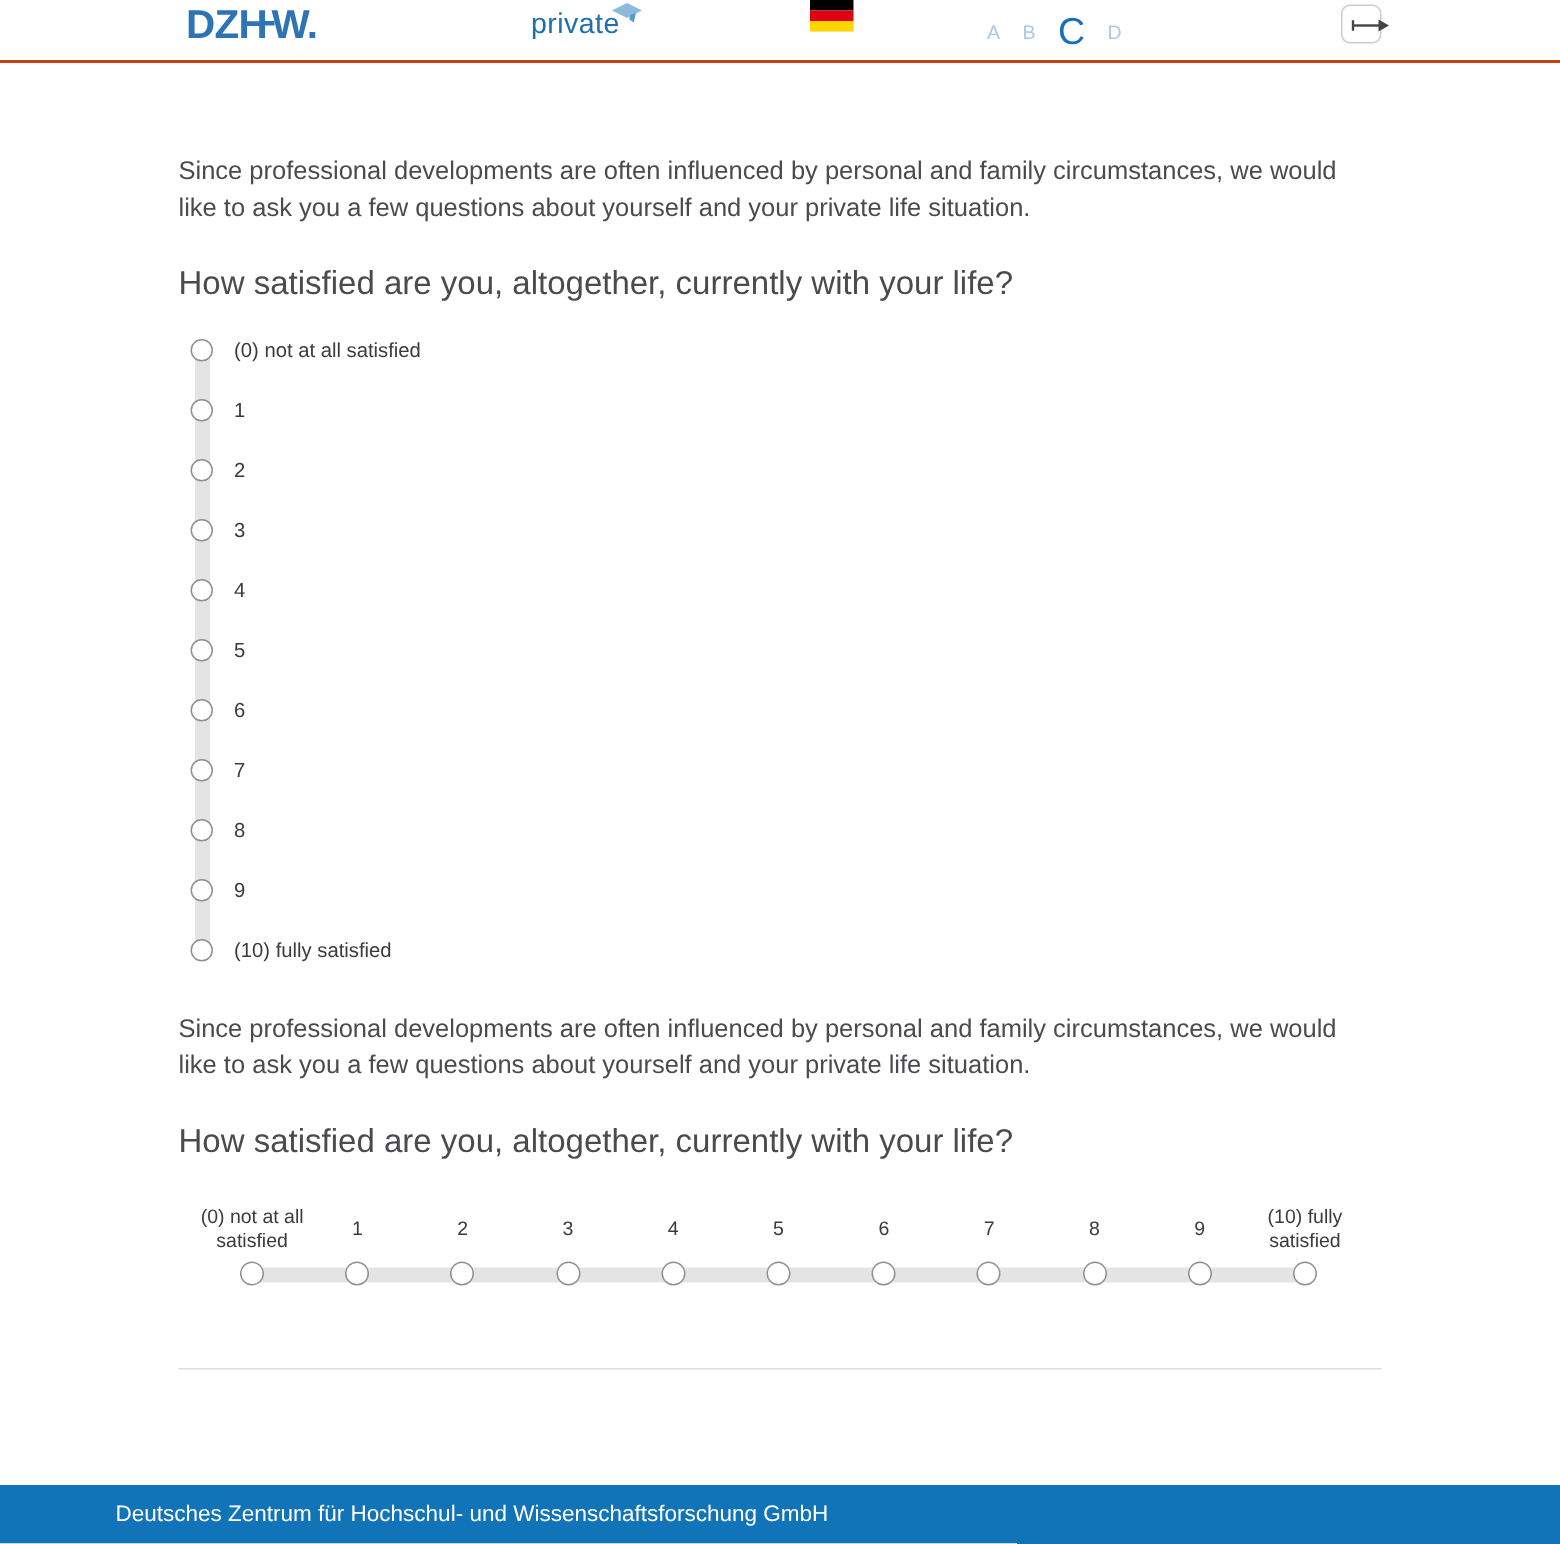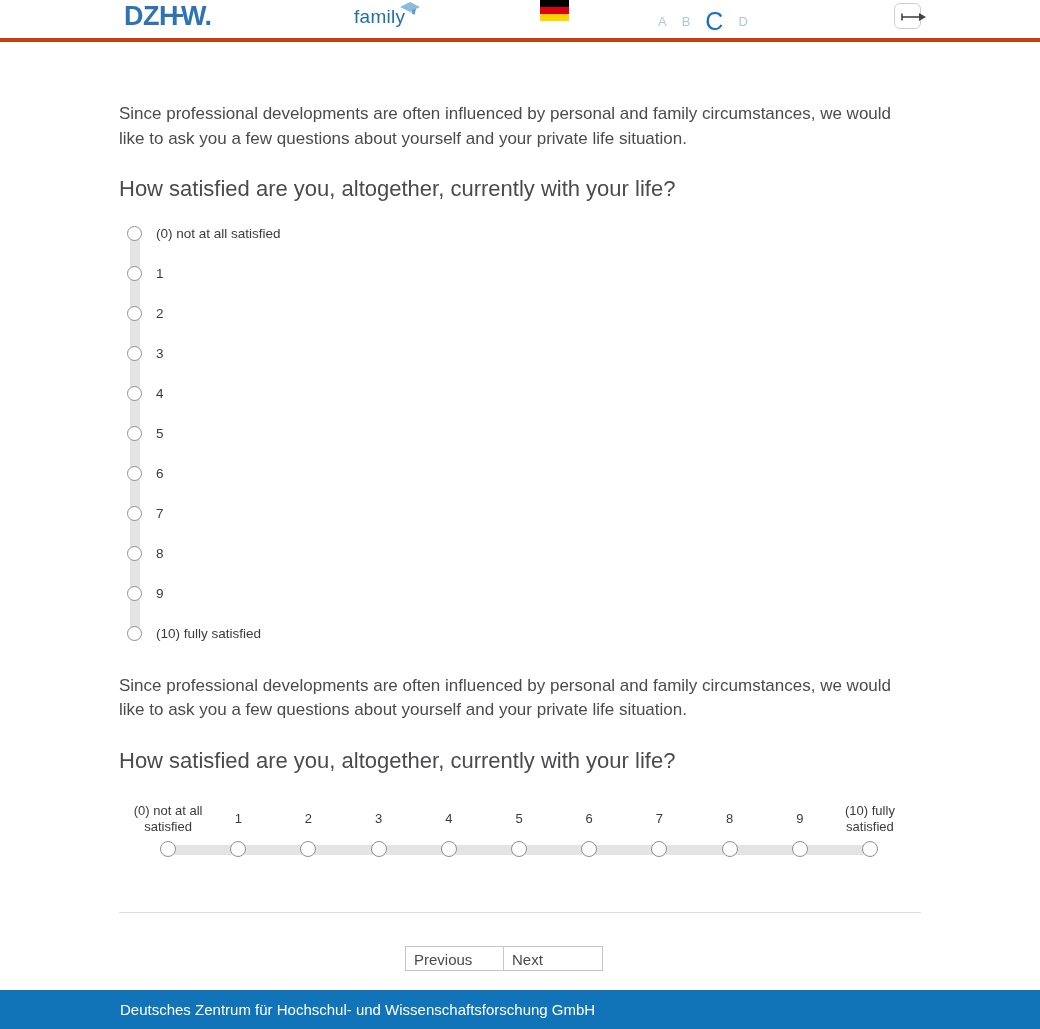--- a/index.html
+++ b/index.html
@@ -8,21 +8,21 @@
   }
   *{box-sizing:border-box;}
   html,body{margin:0;padding:0;}
   body{
     width:1040px;height:1029px;background:#fff;
     font-family:"Liberation Sans", sans-serif;
     display:flex;flex-direction:column;overflow:hidden;
   }
 
   
-  .header{height:42px;border-bottom:4px solid #c2410c;position:relative;flex-shrink:0;background:#fff;}
+  .header{height:42px;border-bottom:2px solid #c2410c;position:relative;flex-shrink:0;background:#fff;}
   .dzhw{position:absolute;left:124px;top:1px;color:var(--brand);font-size:27px;font-weight:700;letter-spacing:-0.5px;}
   .dzhw .dash{display:inline-block;width:8px;height:3px;background:var(--brand);position:relative;top:-8px;margin:0 -2px 0 -3px;}
   .nacaps{position:absolute;left:354px;top:6px;color:#1e6fad;font-size:19px;letter-spacing:0.3px;}
   .nacaps svg{position:absolute;right:-16px;top:-5px;}
   .flag{position:absolute;left:540px;top:0;width:29px;height:21px;display:flex;flex-direction:column;cursor:pointer;}
   .flag div{flex:1;}
   .abcd{position:absolute;left:658px;top:0;height:42px;display:flex;align-items:center;gap:15px;}
   .abcd .letter{font-size:13px;color:var(--nav-inactive);cursor:pointer;}
   .abcd .letter.active{font-size:25px;color:var(--nav-active);}
   .logout{position:absolute;left:894px;top:3px;width:27px;height:26px;border:1px solid #ccc;border-radius:6px;background:#fff;cursor:pointer;}
@@ -55,30 +55,30 @@
   .divider{margin-top:55px;border:none;border-top:1px solid #dcdcdc;width:100%;}
 
   
   .navbtns{margin:33px 0 0 286px;display:flex;}
   .btn{width:99px;height:25px;line-height:23px;padding-left:8px;border:1px solid #c6c6c6;background:#fff;
        font-size:15px;color:#4a4a4a;text-align:left;cursor:pointer;font-family:inherit;}
   .btn + .btn{border-left:none;}
 
   
   .footer{flex-shrink:0;height:39px;background:var(--footer-blue);color:#fff;font-size:15px;
-          line-height:39px;padding-left:120px;}
+          line-height:39px;padding-left:77px;}
 </style>
 </head>
 <body>
 
 <div class="header">
   <div class="dzhw"><span>DZH</span><span class="dash"></span><span>W.</span></div>
 
   <div class="nacaps">
-    <span>family</span>
+    <span>private</span>
     <svg width="22" height="16" viewBox="0 0 22 16">
       <polygon points="1,6 11,1 21,6 11,11" fill="#8cbbdd"></polygon>
       <polygon points="13,9 17,7.5 15.5,14 12.5,12" fill="#5a9bc9"></polygon>
     </svg>
   </div>
 
   <div class="flag">
     <div style="background:#000000"></div>
     <div style="background:#e1000f"></div>
     <div style="background:#ffd500"></div>
@@ -199,21 +199,17 @@
         <div class="radio"></div>
       </div>
     <div class="hcell">
         <div class="hlabel">(10) fully satisfied</div>
         <div class="radio"></div>
       </div>
   </div>
 
   <hr class="divider">
 
-  <div class="navbtns">
-    <button class="btn">Previous</button>
-    <button class="btn">Next</button>
-  </div>
 </div>
 
 <div class="footer">
   <span>Deutsches Zentrum für Hochschul- und Wissenschaftsforschung GmbH</span>
 </div>
 
 </body></html>

